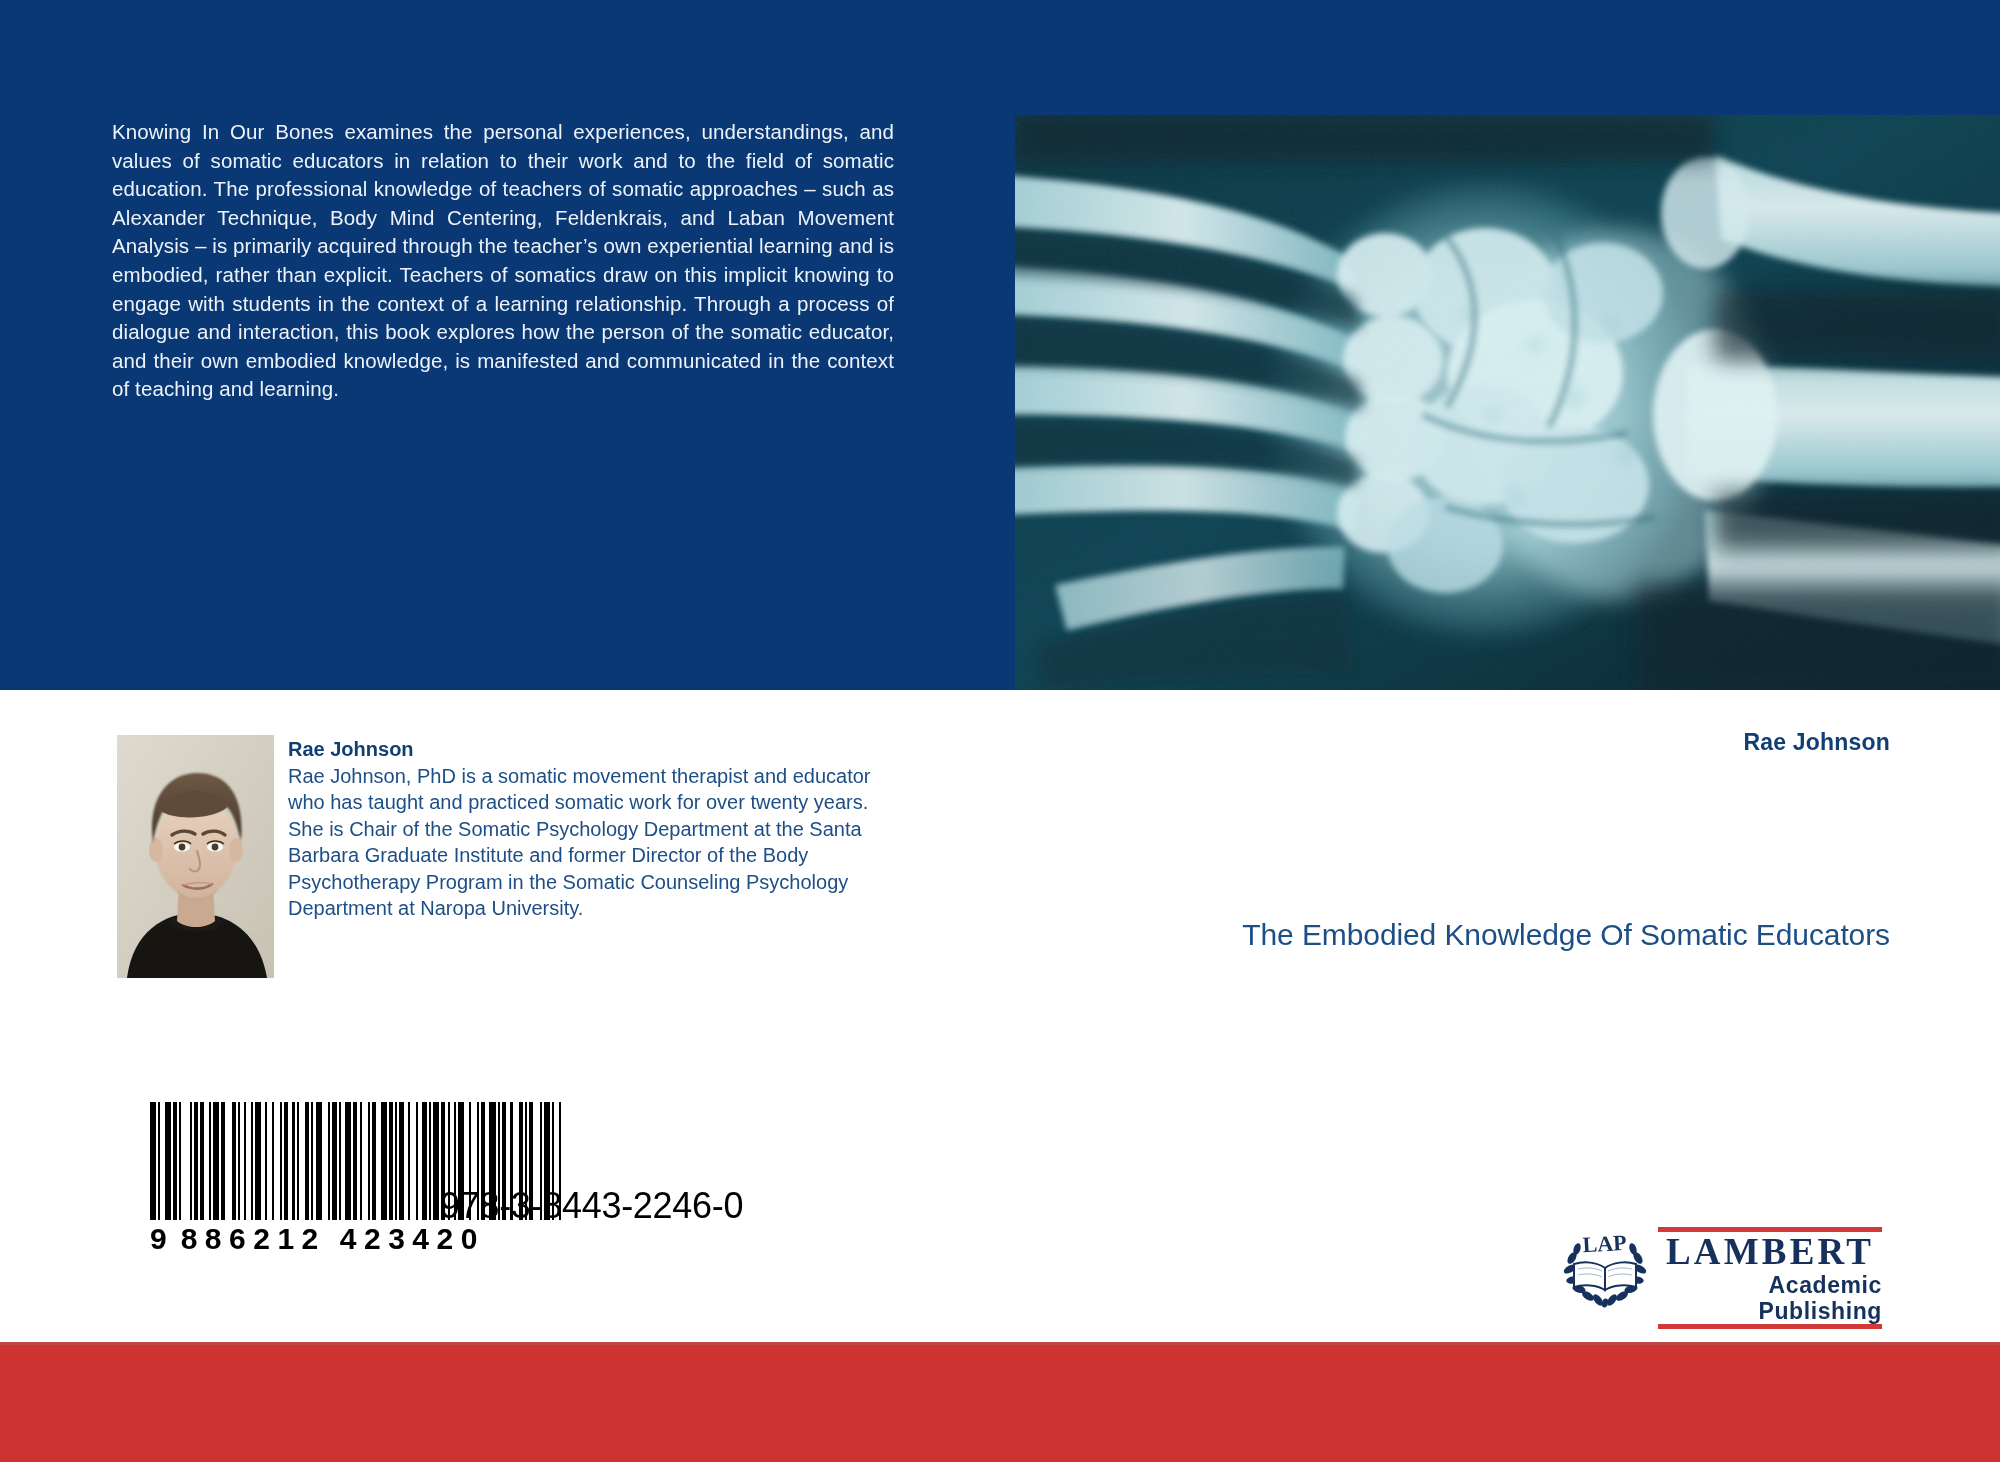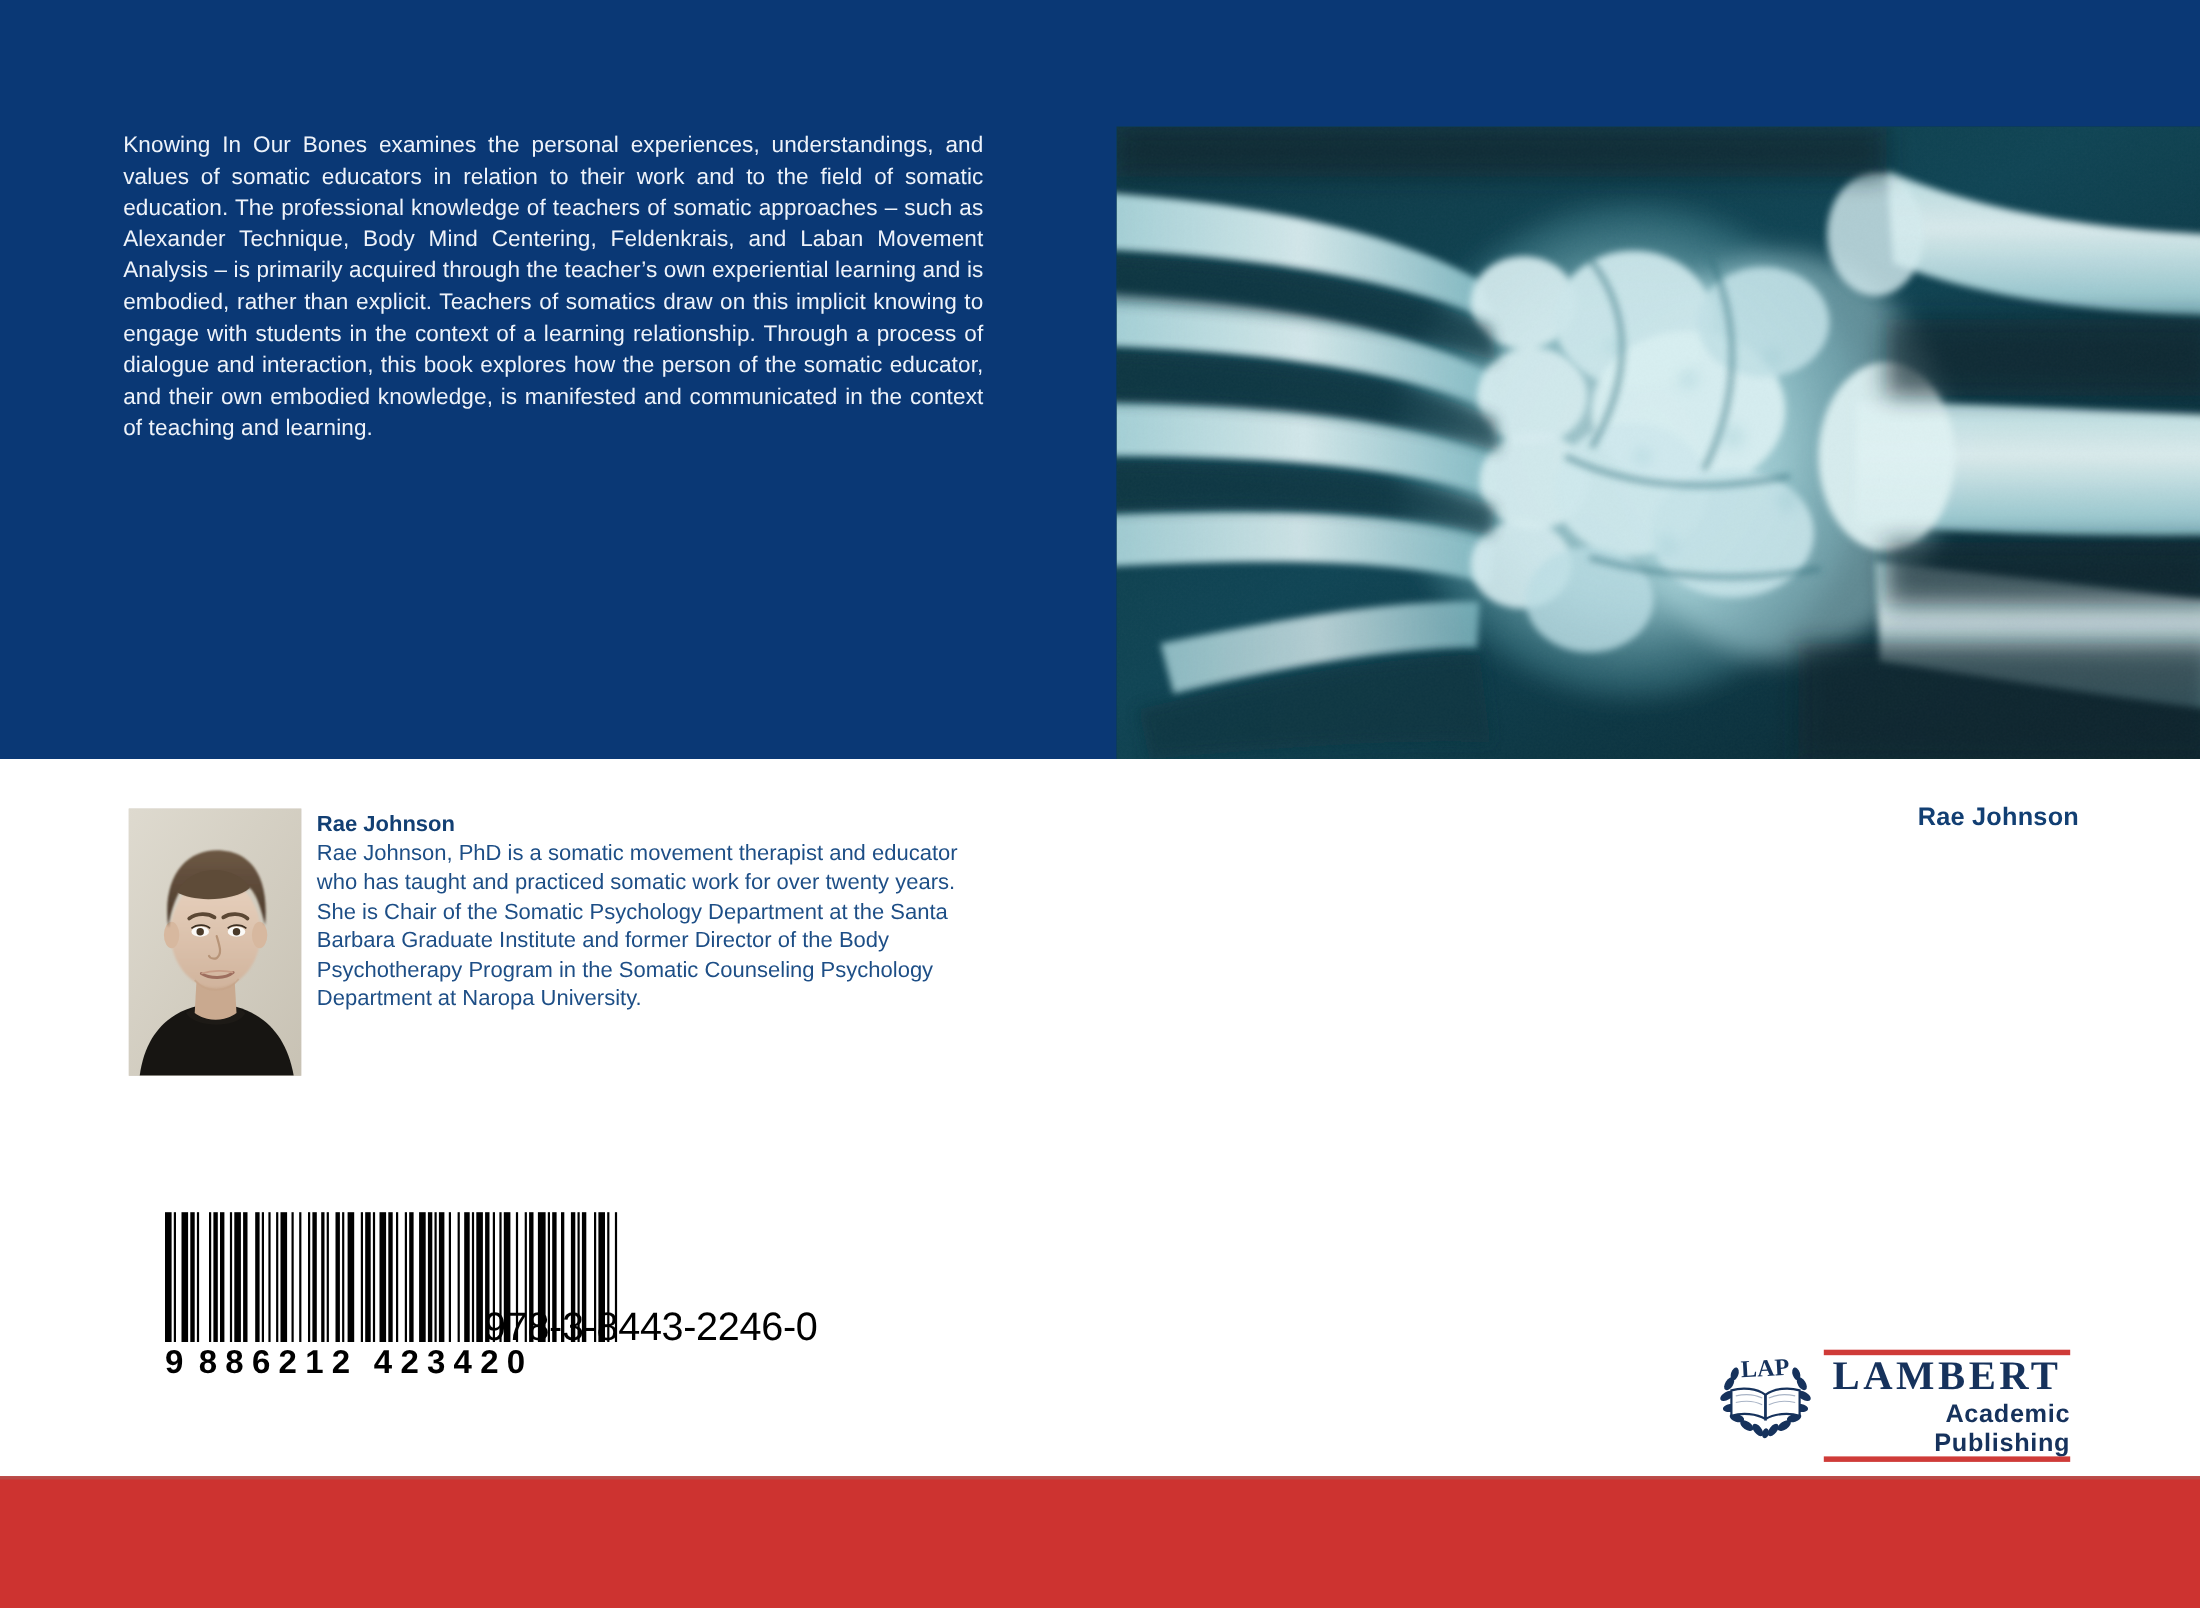--- a/index.html
+++ b/index.html
@@ -301,20 +301,21 @@
         <path d="M60 156 C 70 168, 90 168, 100 155" stroke="#c6a489" stroke-width="1.6" fill="none" opacity="0.7"></path>
       </svg>
     </div>
     <div class="bio-text">
       <div class="bio-name">Rae Johnson</div>
       <div class="bio-body">Rae Johnson, PhD is a somatic movement therapist and educator who has taught and practiced somatic work for over twenty years. She is Chair of the Somatic Psychology Department at the Santa Barbara Graduate Institute and former Director of the Body Psychotherapy Program in the Somatic Counseling Psychology Department at Naropa University.</div>
     </div>
   </div>
 
   <div class="front-author">Rae Johnson</div>
+  <div class="front-subtitle">The Embodied Knowledge Of Somatic Educators</div>
 
   <div class="barcode-block">
     <div class="barcode-bars" id="bars">
         <span style="width: 6.3px; height: 118px; background: rgb(0, 0, 0);"></span>
         <span style="width: 2.1px; height: 118px; background: transparent;"></span>
         <span style="width: 2.1px; height: 118px; background: rgb(0, 0, 0);"></span>
         <span style="width: 4.2px; height: 118px; background: transparent;"></span>
         <span style="width: 6.3px; height: 118px; background: rgb(0, 0, 0);"></span>
         <span style="width: 2.1px; height: 118px; background: transparent;"></span>
         <span style="width: 4.2px; height: 118px; background: rgb(0, 0, 0);"></span>

